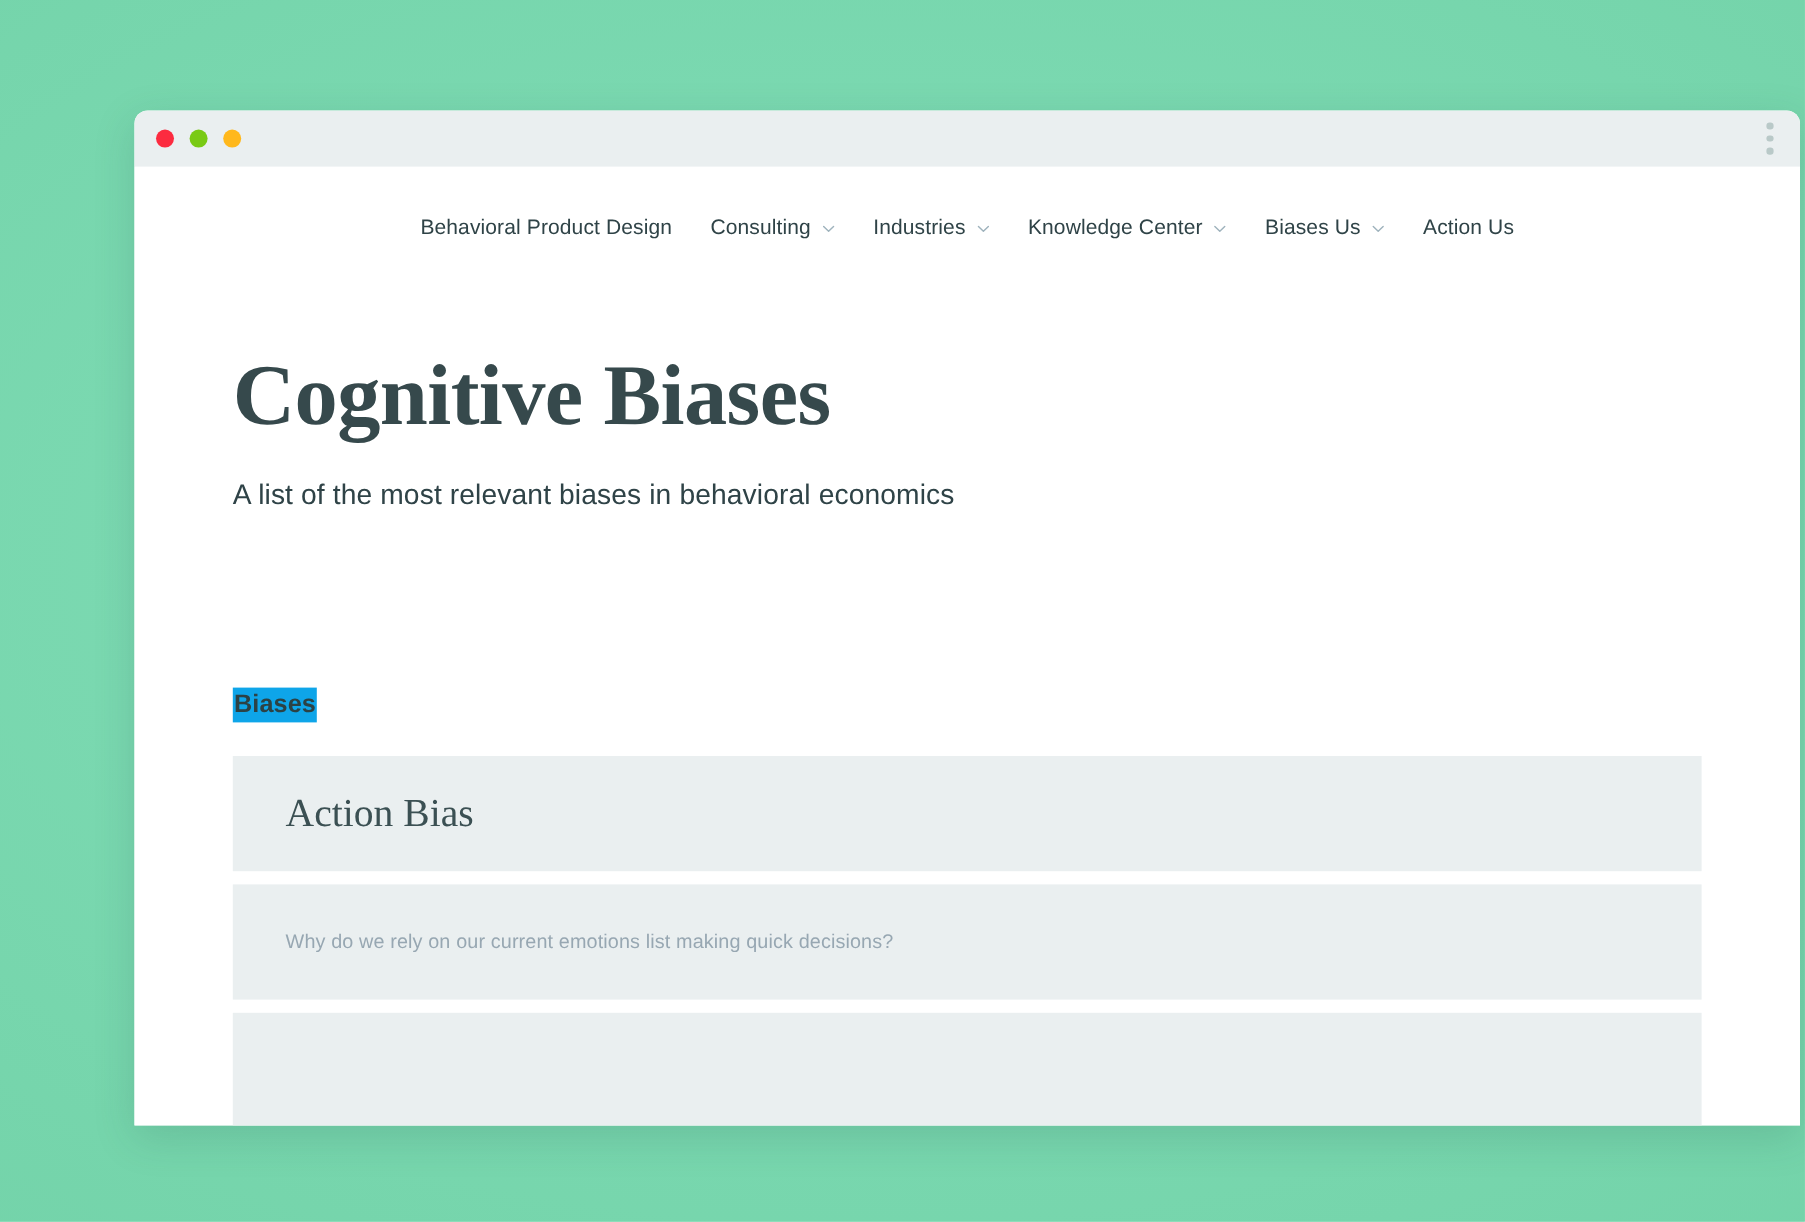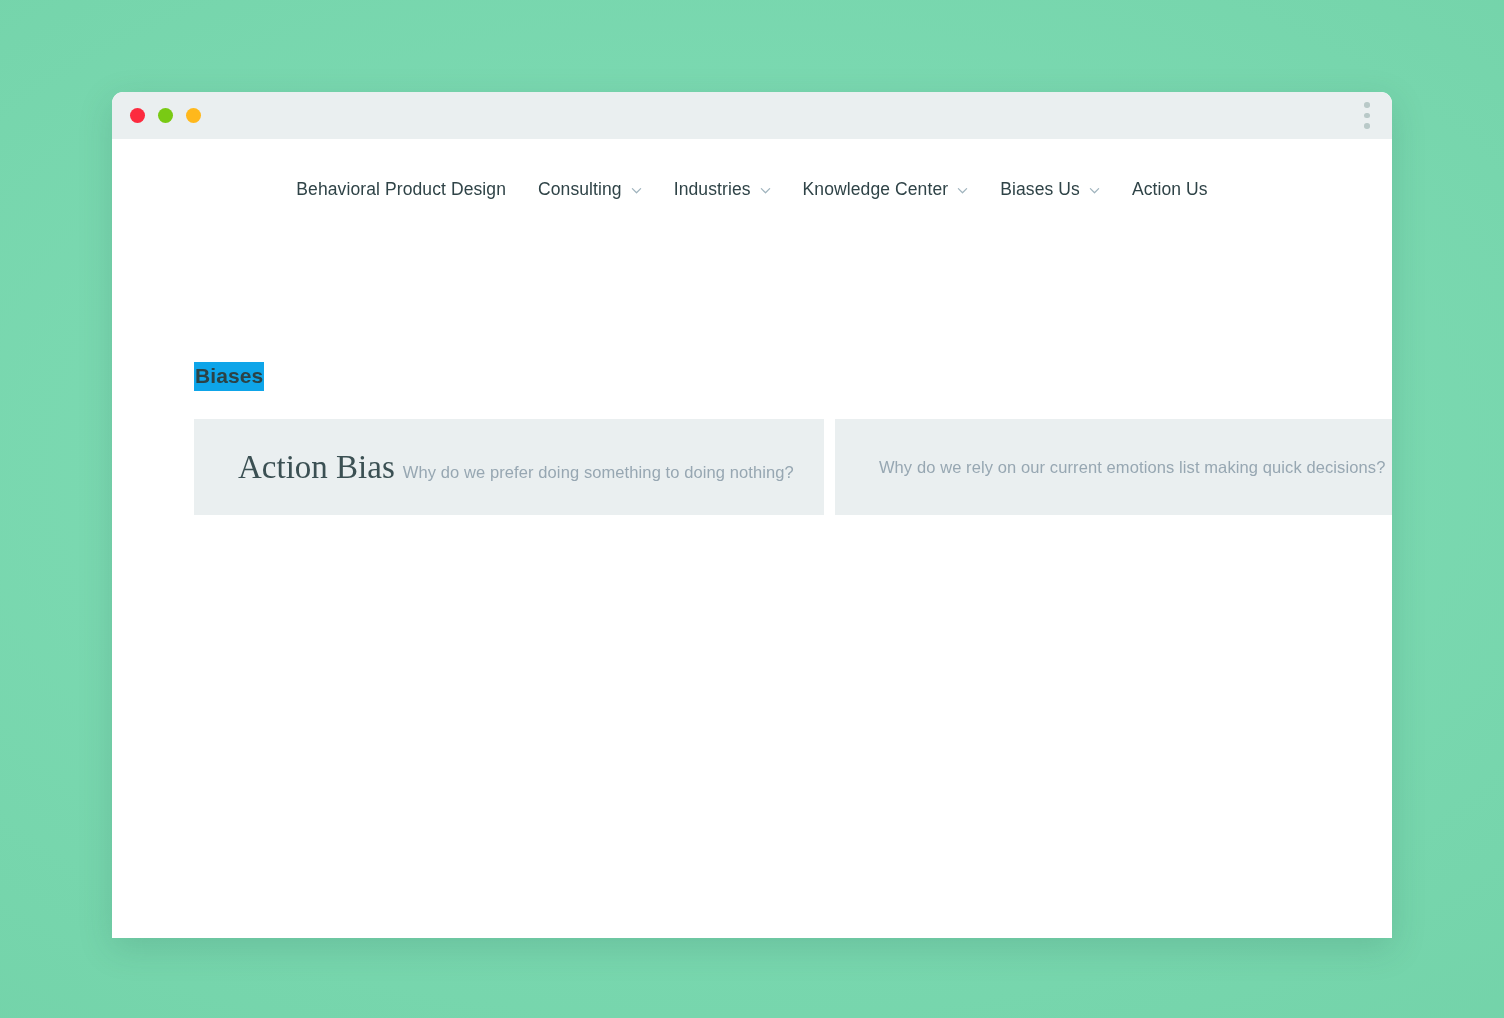--- a/index.html
+++ b/index.html
@@ -15,21 +15,21 @@
     background-color: #79d7ad;
     background-image: radial-gradient(ellipse 90% 80% at 48% 46%, #84ddb6 0%, #7bd9b1 42%, #72d2a8 100%);
     position: relative;
   }
 
   
   .browser-window {
     position: absolute;
     left: 112px;
     top: 92px;
-    width: 1280px;
+    width: 1388px;
     height: 846px;
     border-radius: 11px 11px 0 0;
     overflow: hidden;
     box-shadow: 0 10px 34px rgba(40, 90, 75, 0.18);
     background: #ffffff;
   }
 
   
   .titlebar {
     position: relative;
@@ -154,21 +154,21 @@
     font-weight: 700;
     color: #2c4245;
     background: #0ea5e9;
     padding: 2px 1px 3px 1px;
     letter-spacing: 0.1px;
   }
 
   .bias-list {
     margin-top: 28px;
     display: flex;
-    flex-direction: row;
+    flex-direction: column;
     gap: 11px;
   }
 
   .bias-card {
     background: #eaeff0;
     height: 96px;
     display: flex;
     align-items: center;
     padding-left: 44px;
     padding-right: 30px;
@@ -259,32 +259,35 @@
             </svg>
         </span>
       </div>
 
       <div class="nav-item">
         <span>Action Us</span>
       </div>
 
     </nav>
 
+    <header class="hero">
+      <h1 class="page-title">Cognitive Biases</h1>
+      <p class="page-subtitle">A list of the most relevant biases in behavioral economics</p>
+    </header>
 
     <section class="section">
       <h2 style="font-size:0;">
         <span class="section-heading">Biases</span>
       </h2>
 
       <div class="bias-list">
 
         <div class="bias-card">
           <div class="bias-row">
             <span class="bias-name">Action Bias</span>
-            <span class="bias-desc">Why do we prefer doing something to doing nothing?</span>
           </div>
         </div>
 
         <div class="bias-card">
           <div class="bias-row">
             <span class="bias-desc">Why do we rely on our current emotions list making quick decisions?</span>
           </div>
         </div>
 
         <div class="bias-card">

